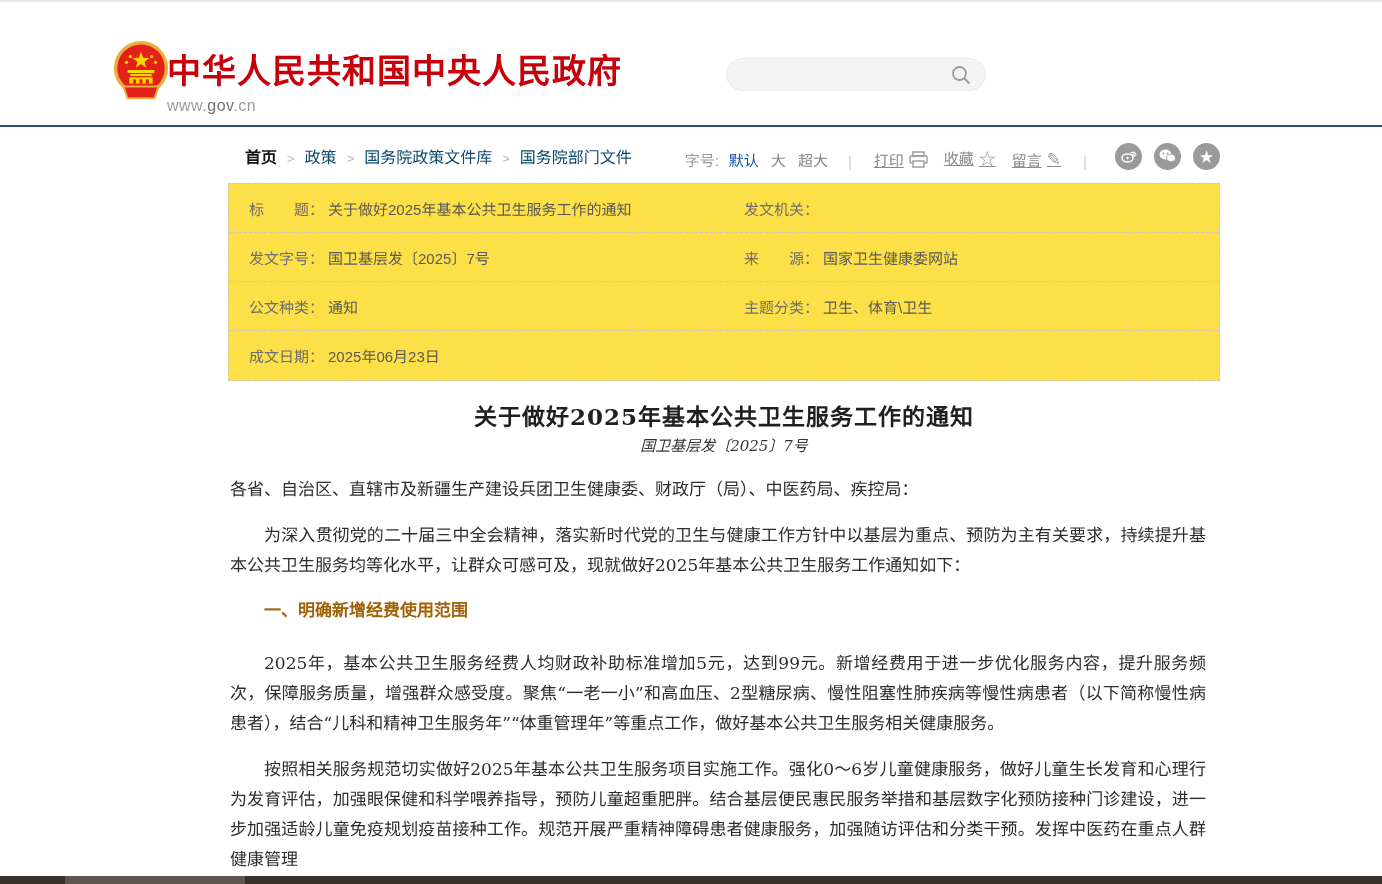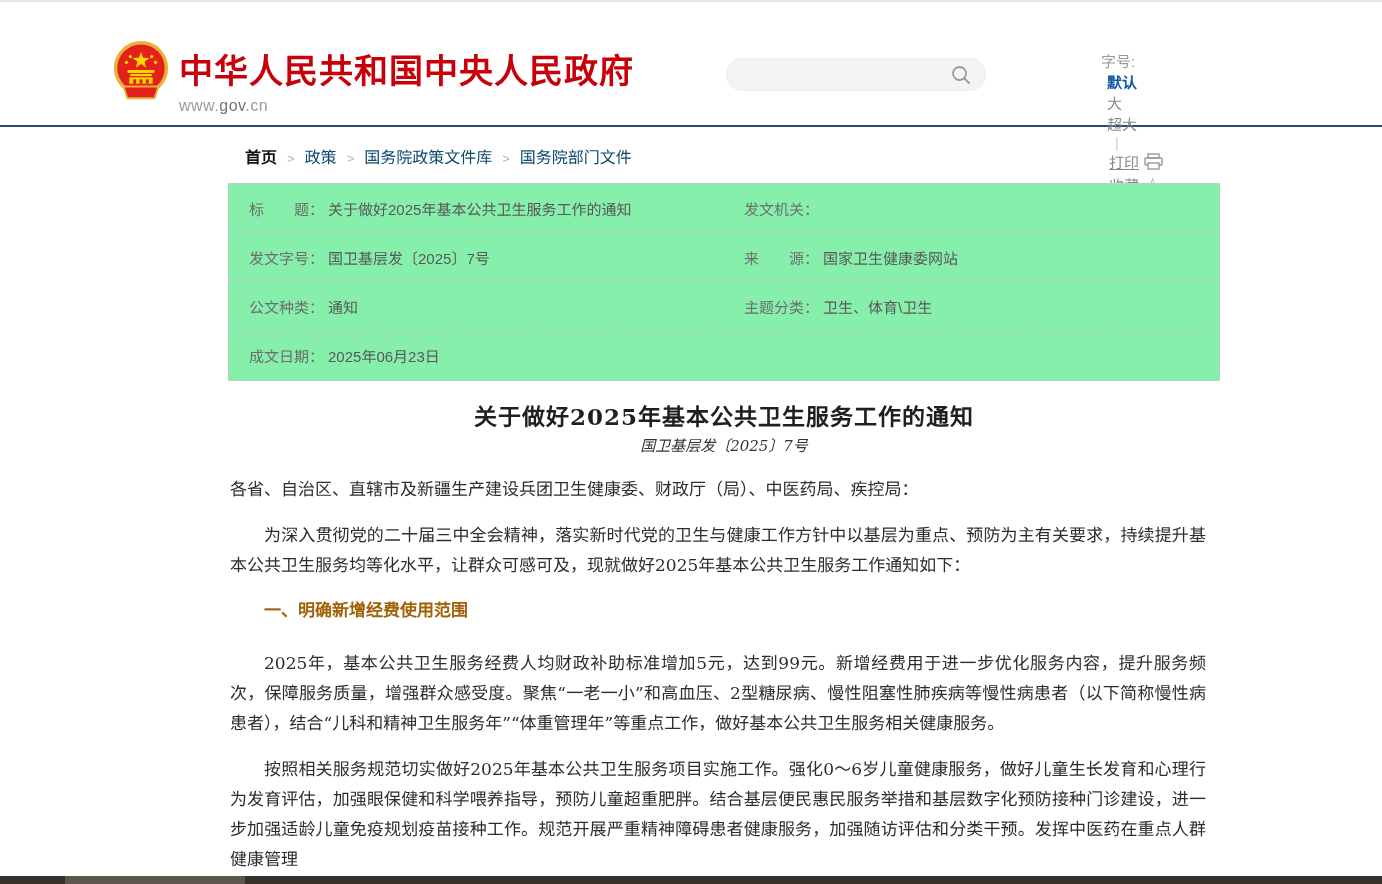--- a/index.html
+++ b/index.html
@@ -7,21 +7,21 @@
   body { font-family: "Liberation Sans", sans-serif; }
   .page {
     position: relative; width: 1382px; height: 884px;
     background: #fff; overflow: hidden; margin: 0 auto;
   }
   .top-line { position: absolute; top: 0; left: 0; width: 100%; height: 2px; background: #e6e6e6; }
 
   
   .site-header { position: absolute; top: 2px; left: 0; width: 100%; height: 123px; background: #fff; }
   .emblem { position: absolute; left: 110px; top: 38px; width: 62px; height: 66px; }
-  .brand { position: absolute; left: 179px; top: 42px; }
+  .brand { position: absolute; left: 167px; top: 42px; }
   .site-title { font-size: 34px; font-weight: bold; color: #c8000a; letter-spacing: 1px; font-family: "Liberation Sans", sans-serif; }
   .site-url { margin-top: 4px; font-size: 16px; color: #9b9b9b; letter-spacing: .5px; }
   .site-url .gov { color: #737373; }
   .search-box {
     position: absolute; left: 726px; top: 56px; width: 260px; height: 33px;
     background: #f4f4f4; border: 1px solid #ebebeb; border-radius: 17px;
   }
   .search-input {
     position: absolute; left: 16px; top: 0; width: 200px; height: 31px;
     border: none; outline: none; background: transparent; font-size: 15px; color: #333;
@@ -34,38 +34,38 @@
 
   
   .crumb-row {
     position: absolute; top: 142px; left: 228px; width: 992px; height: 28px;
     display: flex; justify-content: space-between; align-items: center;
   }
   .breadcrumb { font-size: 16px; color: #333; white-space: nowrap; padding-left: 17px; }
   .breadcrumb .bc-home { font-weight: bold; color: #111; cursor: pointer; }
   .breadcrumb .bc-item { color: #0c4a6e; cursor: pointer; }
   .breadcrumb .bc-sep { color: #b5b5b5; padding: 0 10px; font-size: 13px; }
-  .tools { display: flex; align-items: flex-start; font-size: 15px; color: #999; white-space: nowrap; flex-direction: column; }
+  .tools { display: flex; align-items: flex-end; font-size: 15px; color: #999; white-space: nowrap; }
   .tools .lbl { margin-right: 4px; }
-  .tools .fs-default { color: #1358a6; font-weight: bold; margin: 0 6px; cursor: pointer; }
+  .tools .fs-default { color: #1358a6; font-weight: normal; margin: 0 6px; cursor: pointer; }
   .tools .fs-opt { color: #8a8a8a; margin: 0 6px; cursor: pointer; }
   .tools .bar { color: #ccc; margin: 0 14px; }
   .tools .tool-item { display: inline-flex; align-items: center; gap: 5px; margin: 0 8px; cursor: pointer; color: #8a8a8a; text-decoration: underline; }
   .tools .glyph { font-size: 17px; color: #999; }
   .share-group { display: inline-flex; gap: 12px; margin-left: 14px; }
   .share-circle {
     width: 27px; height: 27px; border-radius: 50%; background: #9a9a9a;
     display: inline-flex; align-items: center; justify-content: center; cursor: pointer;
     color: #fff; font-size: 14px;
   }
 
   
   .meta-box {
     position: absolute; top: 183px; left: 228px; width: 992px;
-    border: 1px dashed #c9c9c9; background: #86efac;
+    border: 1px dashed #c9c9c9; background: #fde047;
   }
   .meta-row { display: flex; height: 49px; border-bottom: 1px dashed #c9c9c9; }
   .meta-row:last-child { border-bottom: none; }
   .meta-cell { flex: 1; display: flex; align-items: center; padding-left: 20px; font-size: 15px; }
   .meta-label { color: #6e6e6e; white-space: pre; }
   .meta-value { color: #595959; margin-left: 4px; }
 
   
   .doc-title {
     position: absolute; top: 398px; left: 228px; width: 992px;

